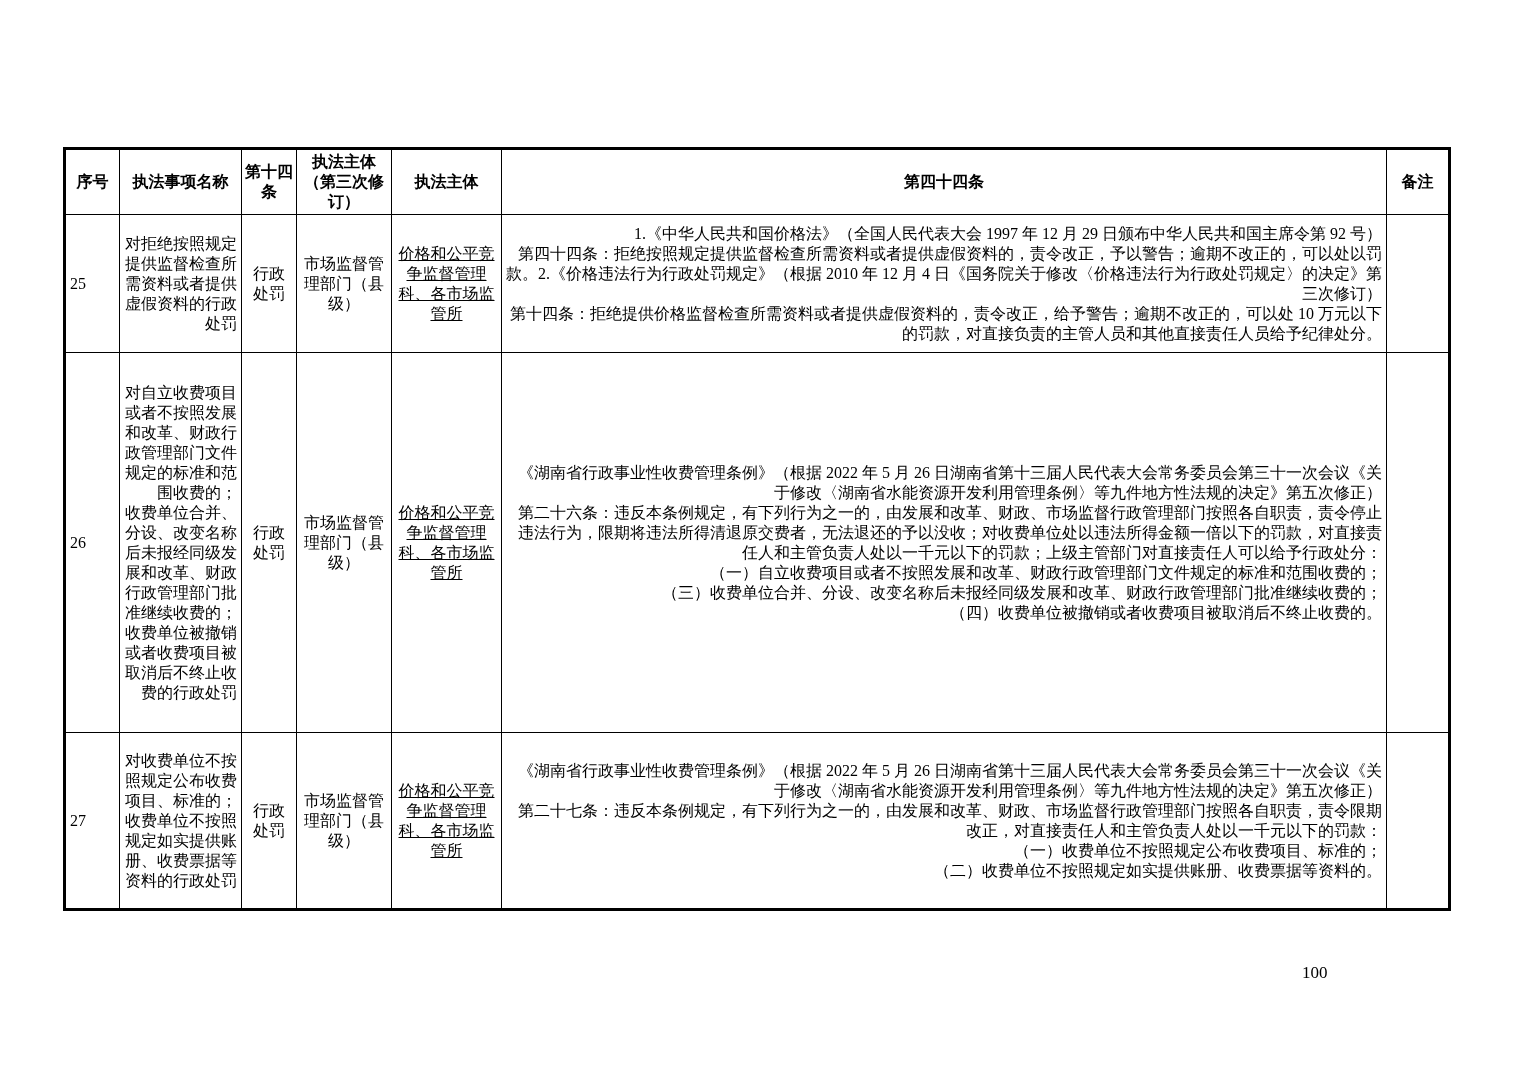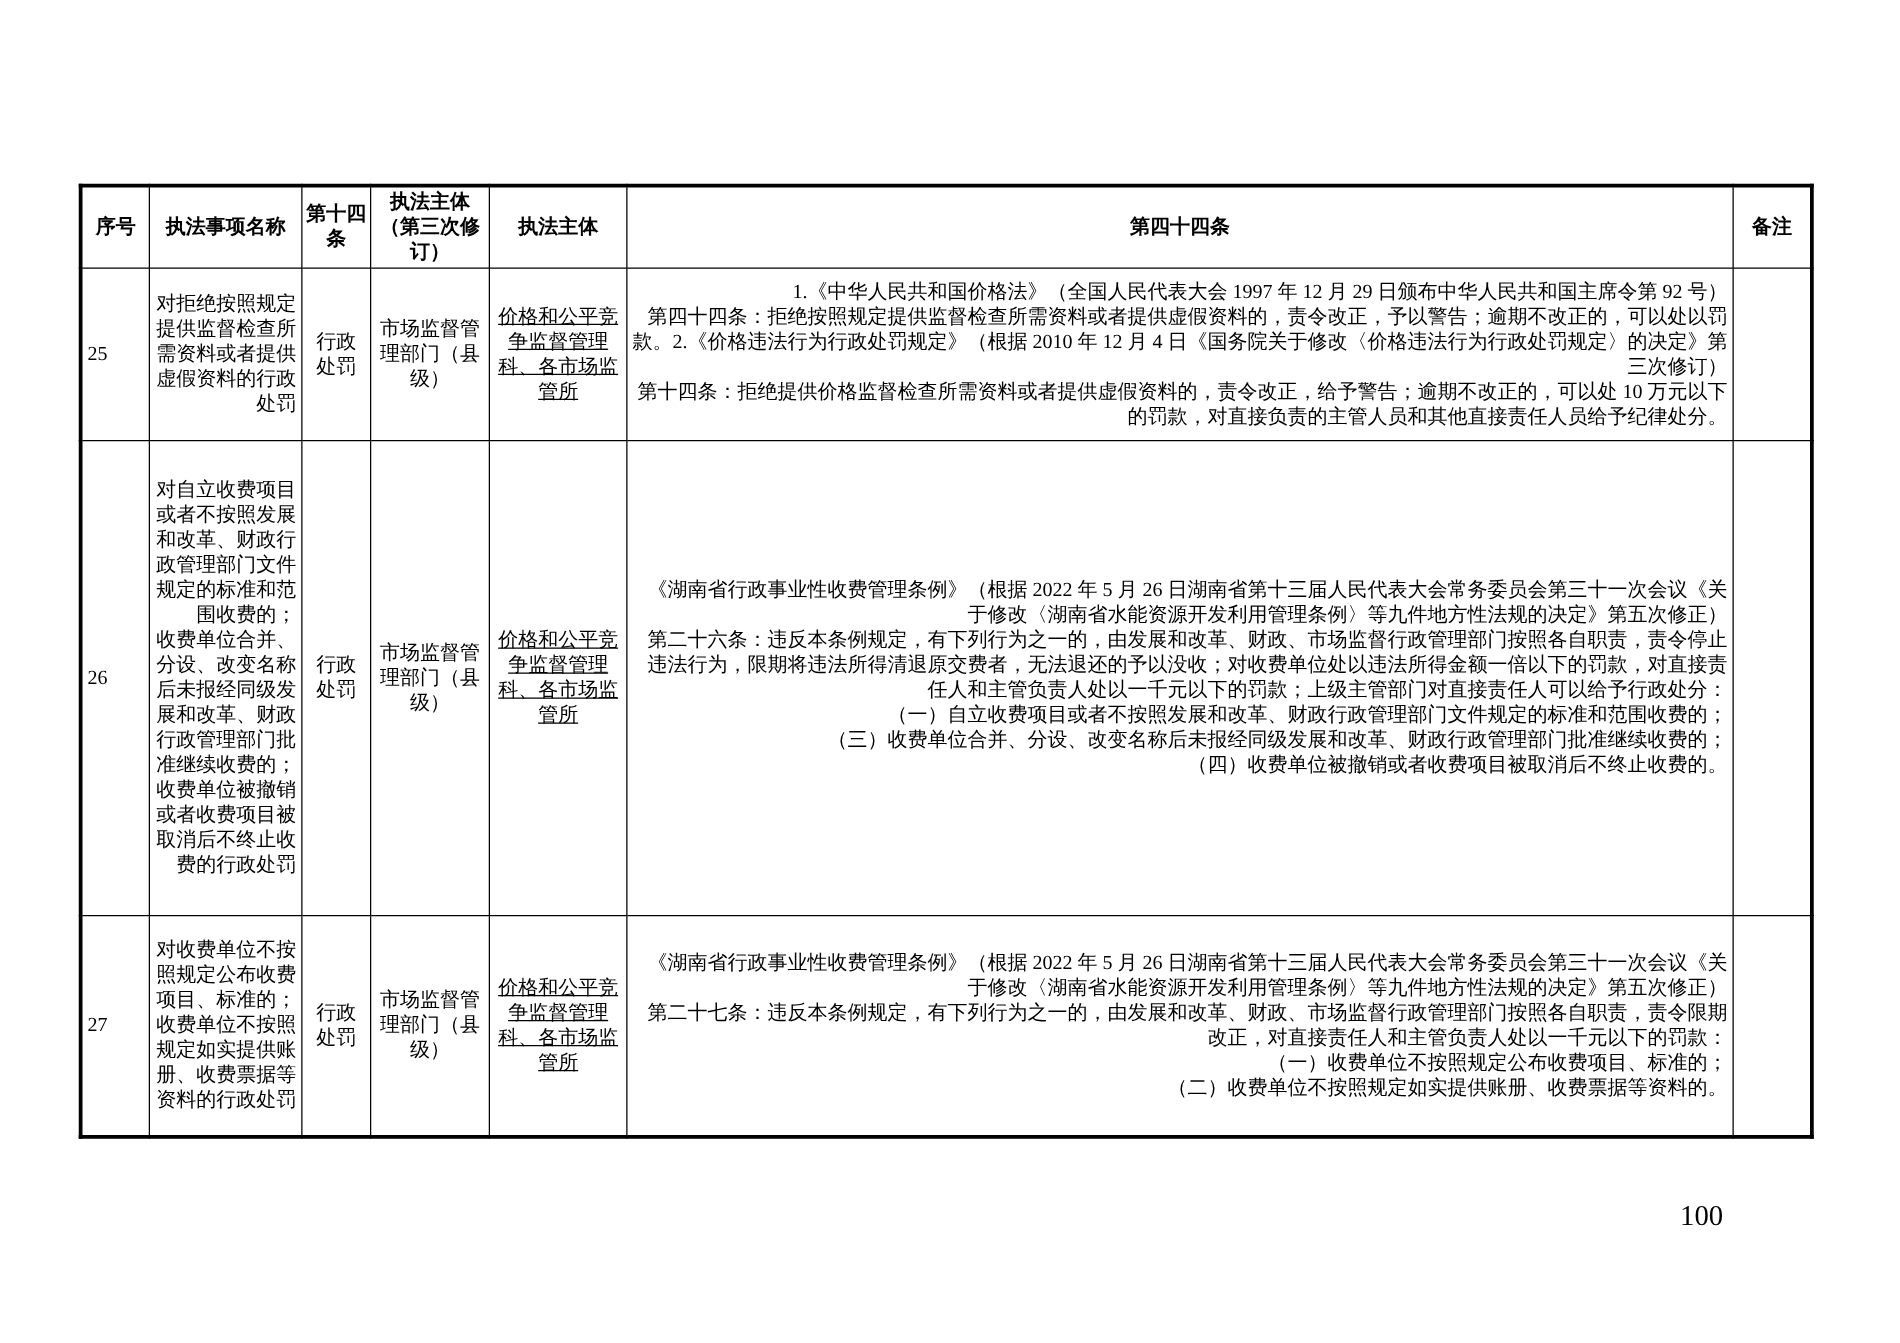--- a/index.html
+++ b/index.html
@@ -55,23 +55,23 @@
   td.c-basis  { text-align: right; white-space: pre-line; line-height: 21px; padding: 3px 9px; }
   td.c-note   { text-align: center; }
 
   tr.r-head  { height: 58px;  }
   tr.r-25    { height: 138px; }
   tr.r-26    { height: 380px; }
   tr.r-27    { height: 177px; }
 
   .pageno {
     position: absolute;
-    left: 1344px;
+    left: 1302px;
     top: 962px;
-    font-size: 23px;
+    font-size: 17px;
     line-height: 22px;
   }
 </style>
 </head>
 <body>
 
 <div class="sheet">
 
   <table class="enf">
     <colgroup>

